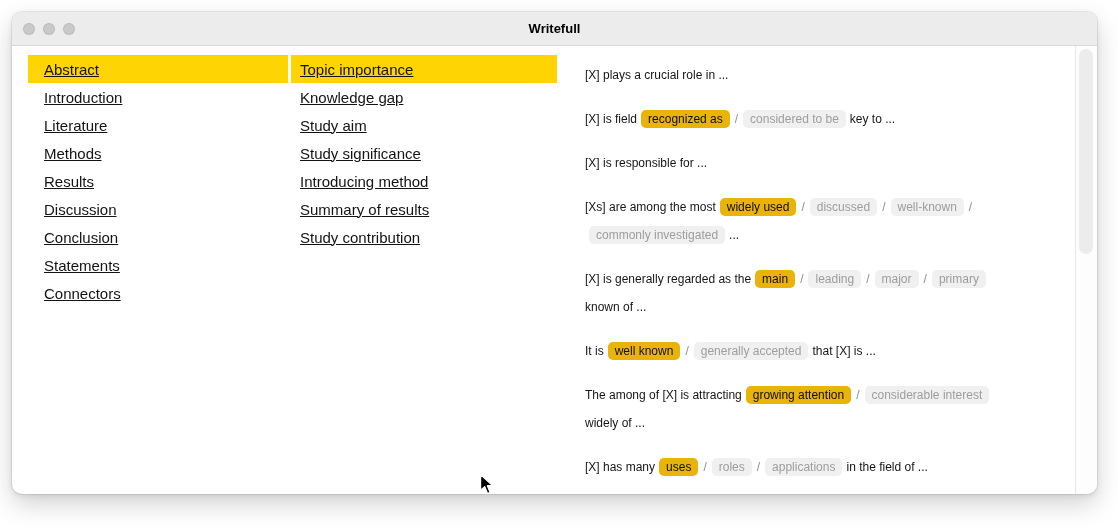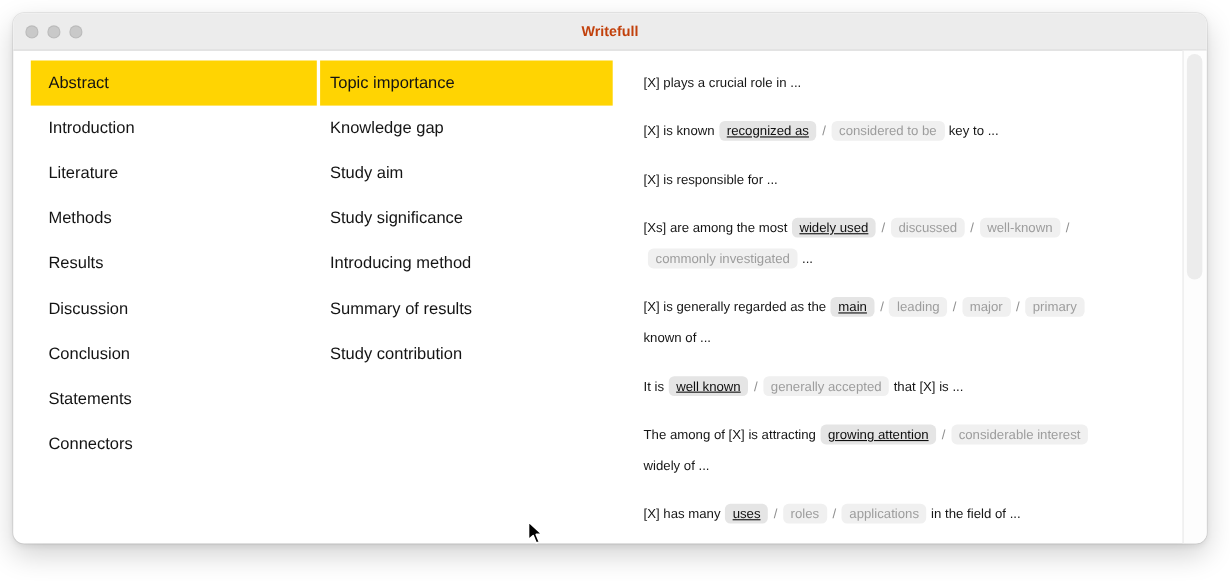--- a/index.html
+++ b/index.html
@@ -17,40 +17,40 @@
   }
   .titlebar{
     flex:0 0 33px;height:33px;background:#ececec;border-bottom:1px solid #d9d9d9;
     display:flex;align-items:center;position:relative;
   }
   .traffic{display:flex;gap:8px;padding-left:11px;}
   .tl-btn{width:12px;height:12px;border-radius:50%;background:#c9c9c9;
     box-shadow:inset 0 0 0 1px rgba(0,0,0,0.07);}
   .window-title{
     position:absolute;left:0;right:0;text-align:center;
-    color:#c2410c;font-size:13px;font-weight:700;pointer-events:none;
+    color:#000000;font-size:13px;font-weight:700;pointer-events:none;
   }
   .content{flex:1;display:flex;min-height:0;}
   .nav-col{padding-top:9px;}
   .col-sections{width:260px;margin-left:16px;flex:0 0 auto;}
   .col-topics{width:266px;margin-left:3px;flex:0 0 auto;}
   .nav-item{
-    height:41px;display:flex;align-items:center;
-    font-size:15px;color:#141414;cursor:default;
+    height:28px;display:flex;align-items:center;
+    font-size:15px;color:#141414;cursor:default;text-decoration:underline;
   }
   .col-sections .nav-item{padding-left:16px;}
   .col-topics .nav-item{padding-left:9px;}
   .nav-item.selected{background:#ffd402;}
   .col-sentences{
     flex:1;min-width:0;padding:15px 6px 0 8px;
     font-size:12px;color:#161616;margin-left:20px;
   }
   .sentence{line-height:28px;margin-bottom:16px;}
   .chip{border-radius:5px;padding:2px 7px;margin:0 4px;white-space:nowrap;}
-  .chip.blue{background:#e5e5e5;color:#0f0f0f;text-decoration:underline;}
+  .chip.blue{background:#eab308;color:#0f0f0f;}
   .chip.gray{background:#f0f0f0;color:#9d9d9d;}
   .sep{color:#8f8f8f;margin:0 1px;}
   .scroll-strip{flex:0 0 21px;border-left:1px solid #e8e8e8;background:#fdfdfd;position:relative;}
   .scroll-thumb{position:absolute;left:3px;top:3px;width:14px;height:205px;border-radius:7px;background:#ececec;}
   .mouse-cursor{position:absolute;left:479px;top:473px;z-index:20;pointer-events:none;}
 </style>
 </head>
 <body>
 
 <div class="app-window">
@@ -120,21 +120,21 @@
         </div>
     </div>
 
     <div class="col-sentences">
 
       <div class="sentence">
         <span>[X] plays a crucial role in ...</span>
       </div>
 
       <div class="sentence">
-        <span>[X] is known</span><span class="chip blue">recognized as</span><span class="sep">/</span><span class="chip gray">considered to be</span><span>key to ...</span>
+        <span>[X] is field</span><span class="chip blue">recognized as</span><span class="sep">/</span><span class="chip gray">considered to be</span><span>key to ...</span>
       </div>
 
       <div class="sentence">
         <span>[X] is responsible for ...</span>
       </div>
 
       <div class="sentence">
         <span>[Xs] are among the most</span><span class="chip blue">widely used</span><span class="sep">/</span><span class="chip gray">discussed</span><span class="sep">/</span><span class="chip gray">well-known</span><span class="sep">/</span><br><span class="chip gray">commonly investigated</span><span>...</span>
       </div>
 

